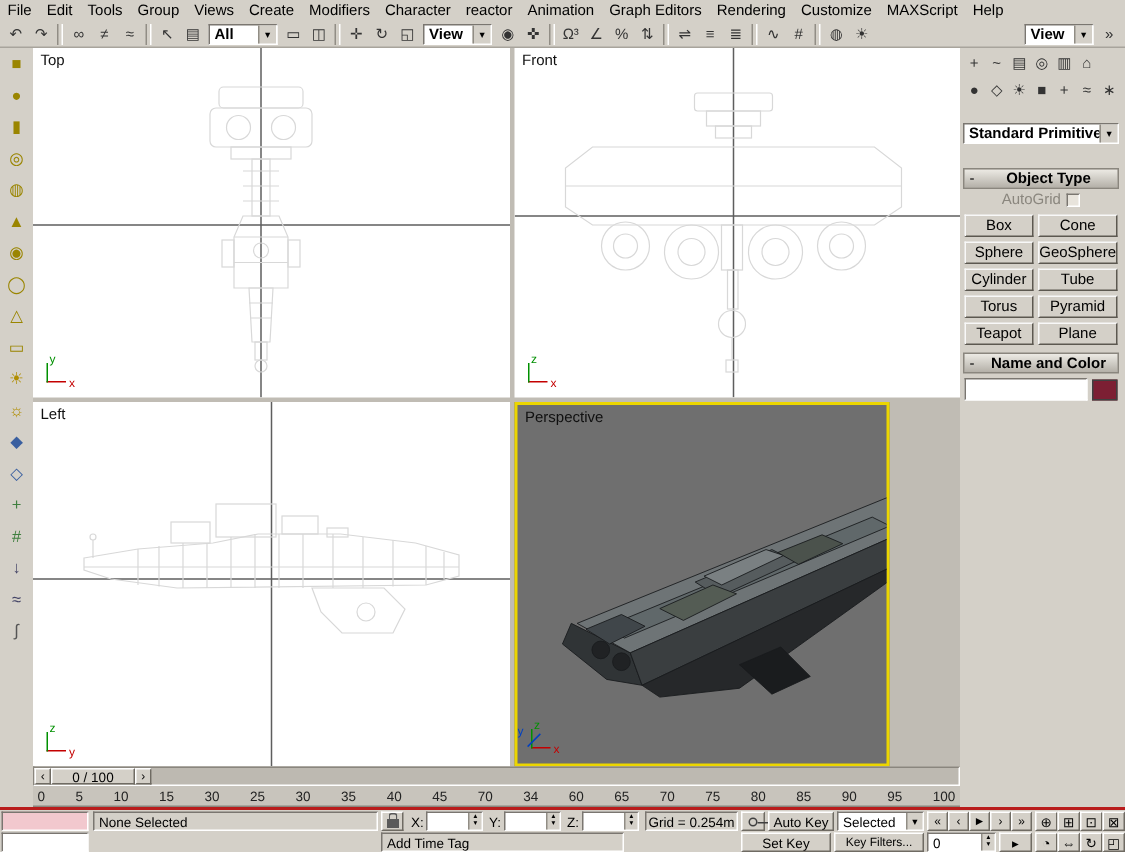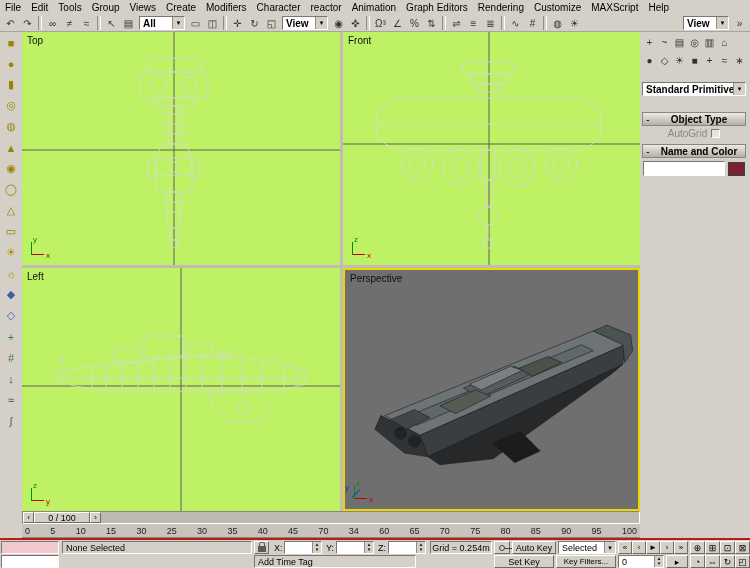--- a/index.html
+++ b/index.html
@@ -15,26 +15,26 @@
 .tb-sep{width:4px;height:14px;margin:0 2px;border-left:1px solid #918d85;border-right:1px solid #fff}
 .combo{display:inline-flex;height:14px;background:#fff;border:1px solid;border-color:#7a7670 #fff #fff #7a7670;margin:0 2px}
 .combo b{font-weight:bold;font-size:10px;padding:0 3px;min-width:32px;display:flex;align-items:center;white-space:nowrap}
 .combo i{font-style:normal;width:12px;background:#d4d0c8;border-left:1px solid #918d85;display:flex;align-items:center;justify-content:center;font-size:7px}
 .spacer{flex:1}
 
 .leftbar{position:absolute;left:0;top:32px;width:22px;height:479px;display:flex;flex-direction:column;align-items:center;background:#d4d0c8}
 .leftbar span{width:20px;height:19px;margin:1px 0;display:flex;align-items:center;justify-content:center;font-size:11px}
 
 .vparea{position:absolute;left:22px;top:32px;width:618px;height:479px;background:#c0bcb4}
-.vp{position:absolute;background:#bef264;overflow:hidden}
+.vp{position:absolute;background:#ffffff;overflow:hidden}
 .vp svg{position:absolute;left:0;top:0}
 .vp-top{left:0;top:0;width:318px;height:233px}
 .vp-front{left:321px;top:0;width:297px;height:233px}
 .vp-left{left:0;top:236px;width:318px;height:243px}
-.vp-persp{left:321px;top:236px;width:297px;height:243px;border:2px solid #ecd600;background:#6f6f6f}
+.vp-persp{left:321px;top:236px;width:250px;height:243px;border:2px solid #ecd600;background:#6f6f6f}
 .vp-label{position:absolute;left:5px;top:3px;font-size:10px;color:#101010}
 .tripod{position:absolute;left:9px;bottom:7px;width:26px;height:26px;font-size:8px}
 .tripod .lh{position:absolute;left:0;bottom:3px;width:13px;border-top:1px solid #c40000}
 .tripod .lv{position:absolute;left:0;bottom:3px;height:13px;border-left:1px solid #009000}
 .tripod .ld{position:absolute;left:-4px;bottom:8px;width:12px;border-top:1px solid #0040c0;transform:rotate(-45deg)}
 .tripod .th{position:absolute;left:15px;bottom:-2px;color:#c40000;font-style:normal}
 .tripod .tv{position:absolute;left:2px;bottom:14px;color:#009000;font-style:normal}
 .tripod .td{position:absolute;left:-9px;bottom:10px;color:#0040c0;font-style:normal}
 
 .cmdpanel{position:absolute;left:640px;top:32px;width:110px;height:506px;background:#d4d0c8;padding:1px 2px}
@@ -360,20 +360,32 @@
 
   <div class="rollout">
     <div class="roll-title">
       <i>-</i>
       <b>Object Type</b>
     </div>
     <div class="autogrid">
       <span>AutoGrid</span>
       <span class="checkbox"></span>
     </div>
+    <div class="obj-grid">
+        <span>Box</span>
+        <span>Cone</span>
+        <span>Sphere</span>
+        <span>GeoSphere</span>
+        <span>Cylinder</span>
+        <span>Tube</span>
+        <span>Torus</span>
+        <span>Pyramid</span>
+        <span>Teapot</span>
+        <span>Plane</span>
+      </div>
   </div>
 
   <div class="rollout">
     <div class="roll-title">
       <i>-</i>
       <b>Name and Color</b>
     </div>
     <div class="nc-row">
       <span class="nc-name"></span>
       <span class="nc-swatch" style="background: rgb(124, 31, 51);"></span>

